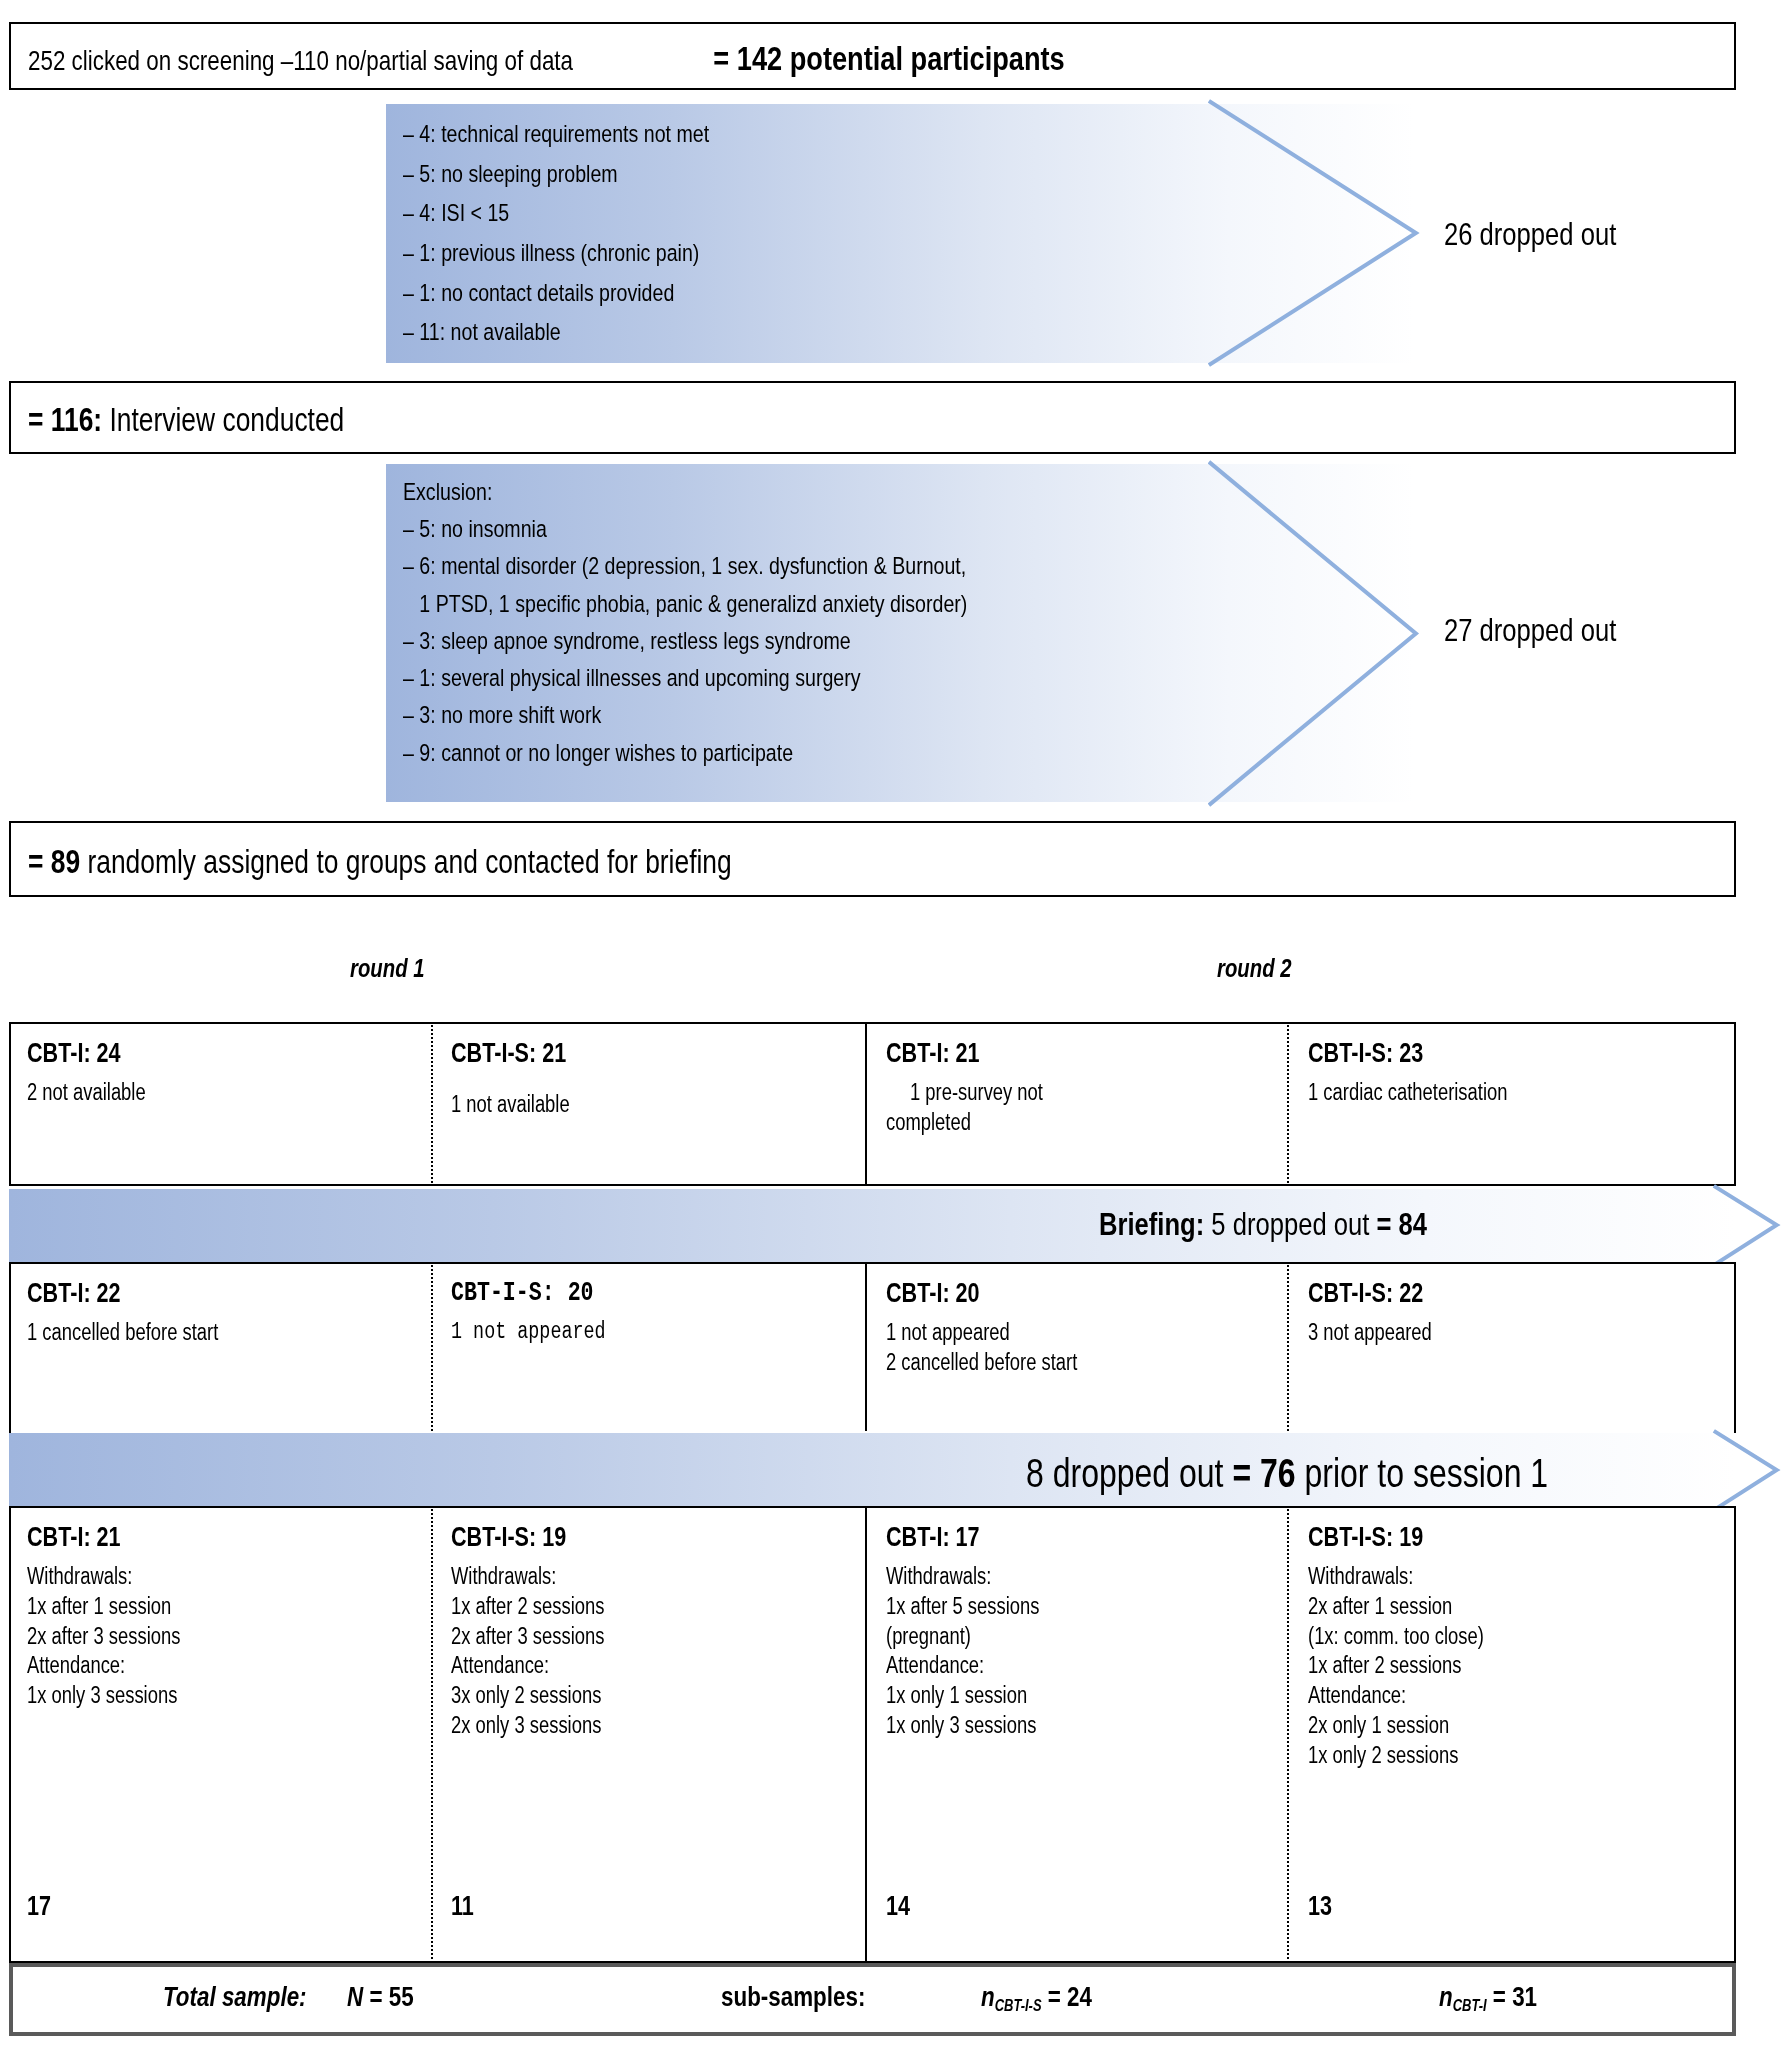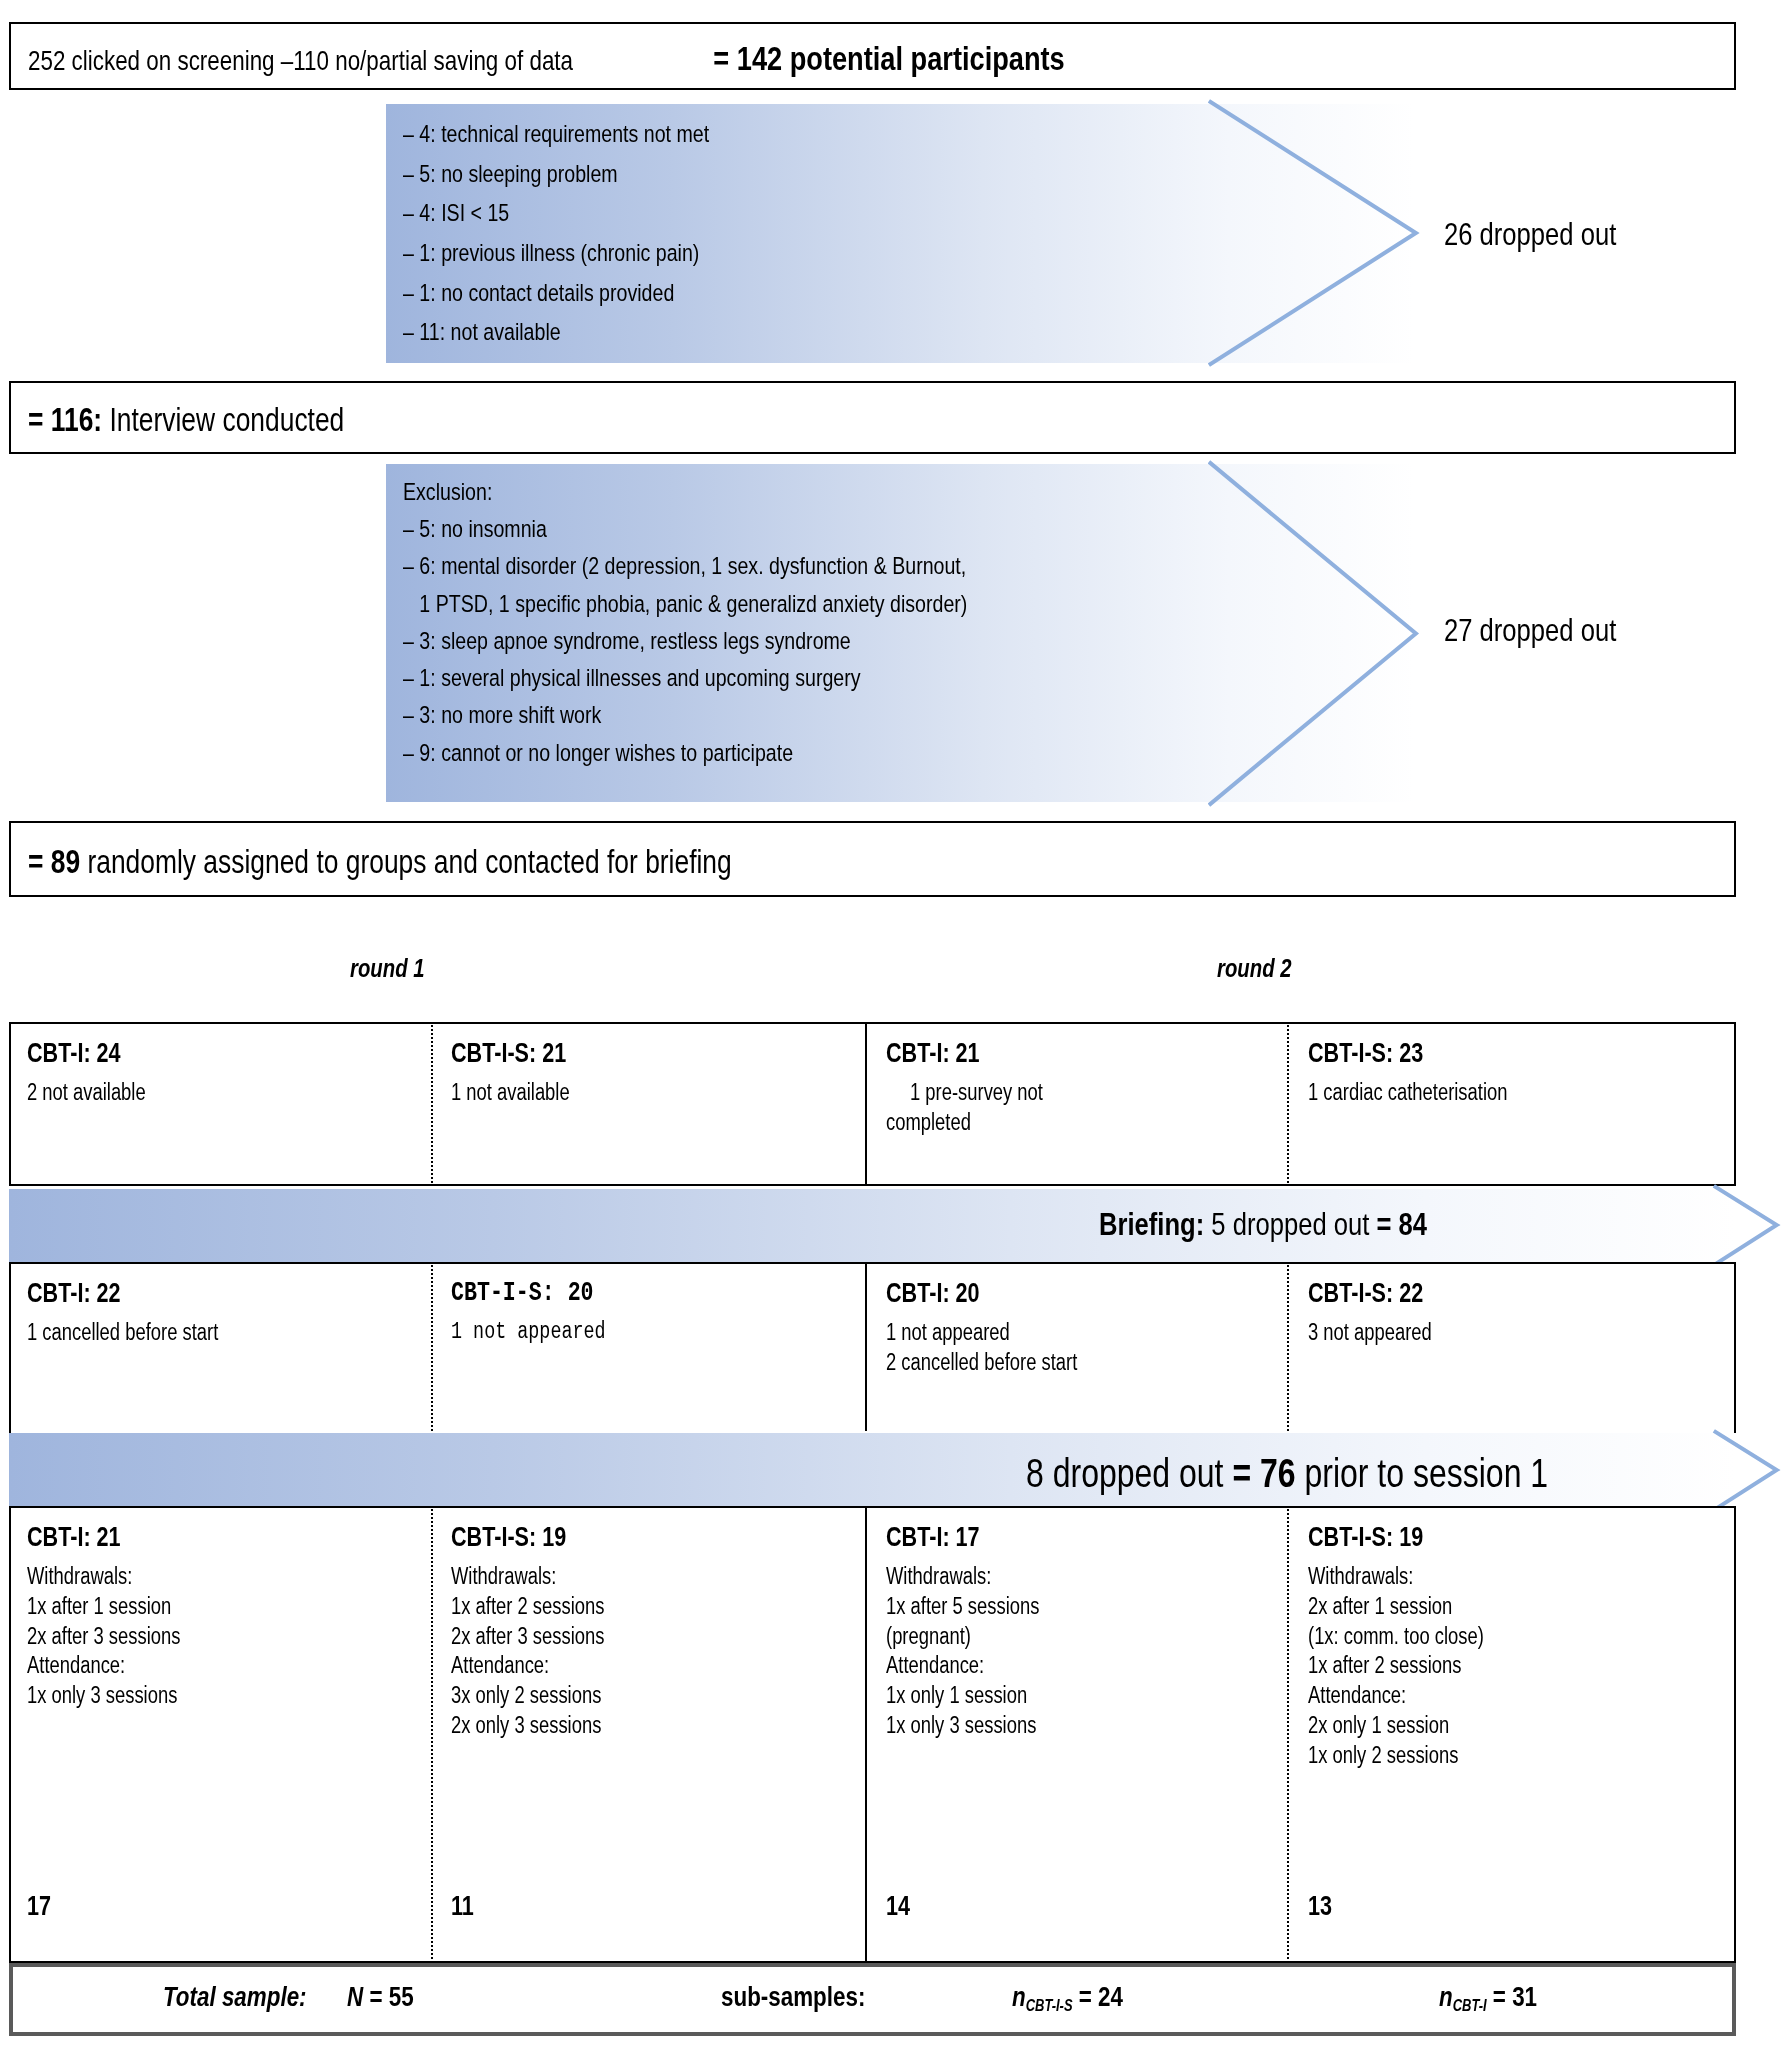--- a/index.html
+++ b/index.html
@@ -115,21 +115,21 @@
   <div class="vdot" style="left:420px;top:-2.3px;height:164px;"></div>
   <div class="vsol" style="left:854px;top:-2.3px;height:164px;"></div>
   <div class="vdot" style="left:1276px;top:-2.3px;height:164px;"></div>
 
   <div class="lbl" style="left:16.3px;top:15.4px;">
     <div class="t-col-h"><span class="cx"><span>CBT-I: 24</span></span></div>
     <div class="t-col-b" style="margin-top:10px;"><span class="cx"><span>2 not available</span></span></div>
   </div>
   <div class="lbl" style="left:440px;top:15.4px;">
     <div class="t-col-h"><span class="cx"><span>CBT-I-S: 21</span></span></div>
-    <div class="t-col-b" style="margin-top:10px;"><span class="cx"><span>1 not available</span></span></div>
+    <div class="t-col-b" style="margin-top:22px;"><span class="cx"><span>1 not available</span></span></div>
   </div>
   <div class="lbl" style="left:875px;top:15.4px;">
     <div class="t-col-h"><span class="cx"><span>CBT-I: 21</span></span></div>
     <div class="t-col-b" style="margin-top:10px;margin-left:24px;"><span class="cx"><span>1 pre-survey not</span></span></div>
     <div class="t-col-b"><span class="cx"><span>completed</span></span></div>
   </div>
   <div class="lbl" style="left:1297px;top:15.4px;">
     <div class="t-col-h"><span class="cx"><span>CBT-I-S: 23</span></span></div>
     <div class="t-col-b" style="margin-top:10px;"><span class="cx"><span>1 cardiac catheterisation</span></span></div>
   </div>
@@ -241,20 +241,20 @@
   </div>
 </div>
 
 <div class="finalbox" style="left:9px;top:1963px;width:1727px;height:73px;">
   <div class="abs t-sum" style="left:150px;top:14.5px;white-space:nowrap;">
     <span class="cx"><span class="bi">Total sample:</span></span><span class="cx" style="padding-left:6.4px;"><span class="bi">N</span><b> = 55</b></span>
   </div>
   <div class="abs t-sum" style="left:708px;top:14.5px;white-space:nowrap;">
     <span class="cx"><b>sub-samples:</b></span>
   </div>
-  <div class="abs t-sum" style="left:999px;top:14.5px;white-space:nowrap;text-align:right;">
+  <div class="abs t-sum" style="left:968px;top:14.5px;white-space:nowrap;text-align:right;">
     <span class="cx"><span class="bi">n</span><sub>CBT-I-S</sub><b> = 24</b></span>
   </div>
   <div class="abs t-sum" style="left:1426px;top:14.5px;white-space:nowrap;">
     <span class="cx"><span class="bi">n</span><sub>CBT-I</sub><b> = 31</b></span>
   </div>
 </div>
 
 
 </body></html>

